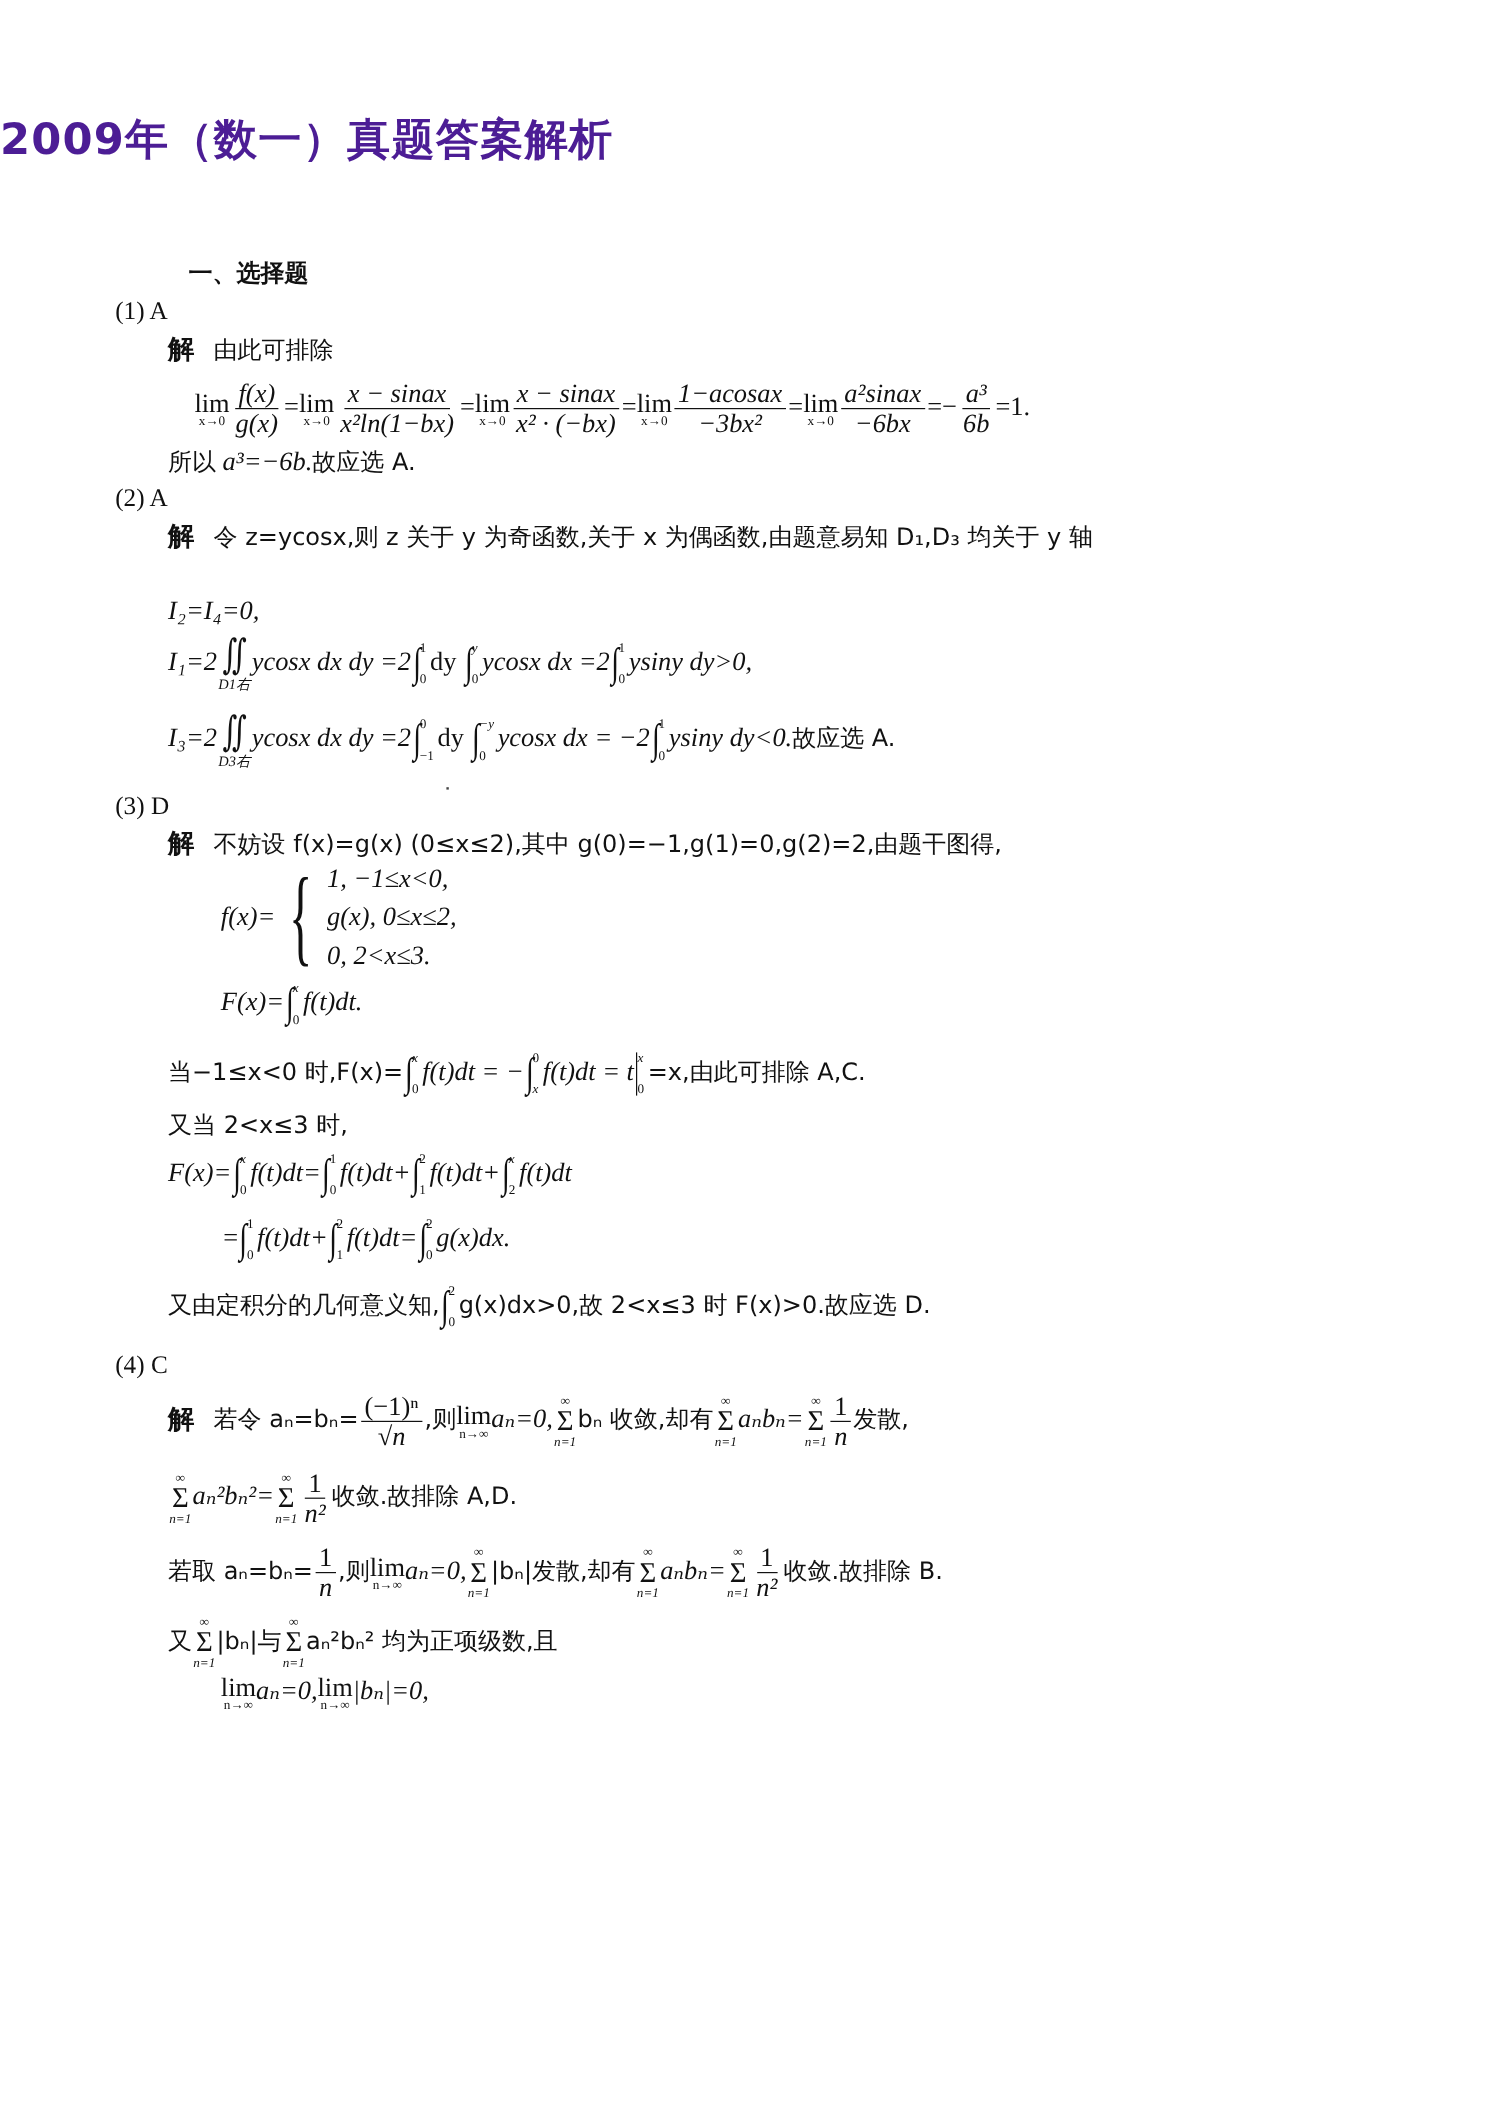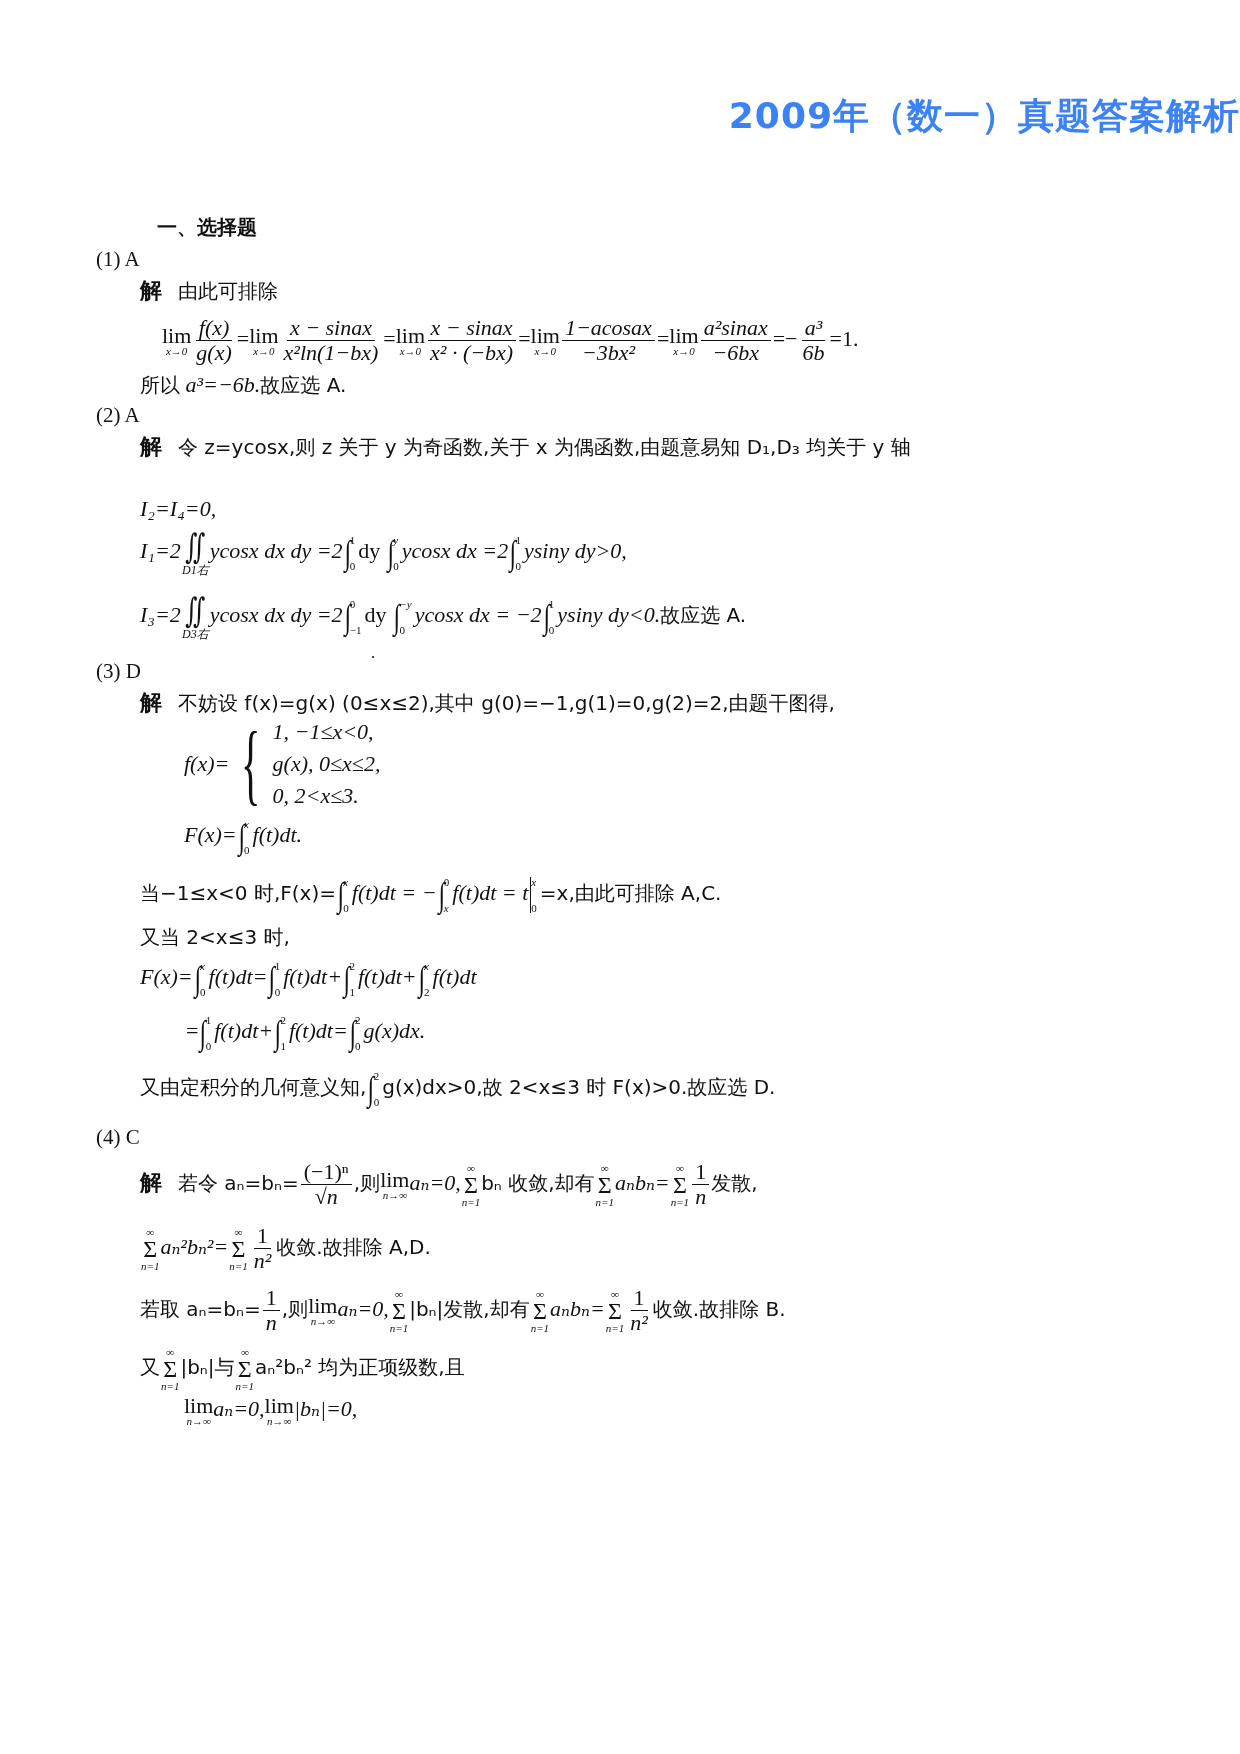--- a/index.html
+++ b/index.html
@@ -1,32 +1,32 @@
 <!DOCTYPE html>
 <html><head>
 <meta charset="utf-8">
 <style>
   html, body { margin: 0; padding: 0; background: #ffffff; }
   body { width: 1240px; height: 1754px; position: relative; overflow: hidden;
          font-family: "Liberation Serif", "DejaVu Serif", serif; color: #111111; }
   .page { position: absolute; left: 0; top: 0; width: 1240px; height: 1754px; }
-  .title { position: absolute; left: 0; width: 1240px; top: 92px; text-align: right;
+  .title { position: absolute; left: 0; width: 1240px; top: 92px; text-align: left;
            font-family: "DejaVu Sans", "Liberation Sans", sans-serif; font-weight: bold;
-           font-size: 36px; letter-spacing: 1px; color: #3b82f6; }
+           font-size: 36px; letter-spacing: 1px; color: #4c1d95; }
   .line { position: absolute; font-size: 22px; white-space: nowrap; line-height: 30px; }
   .sec { font-weight: bold; font-family: "DejaVu Sans", sans-serif; font-size: 20px; }
   .qnum { font-size: 21px; }
   .jie { font-weight: bold; font-family: "DejaVu Sans", sans-serif; margin-right: 16px; }
   .cn { font-family: "DejaVu Sans", sans-serif; font-size: 20px; }
   i, .it { font-style: italic; }
   .frac { display: inline-flex; flex-direction: column; align-items: center; vertical-align: middle; margin: 0 2px; }
   .frac .num { border-bottom: 1.5px solid #111; padding: 0 3px; line-height: 24px; }
   .frac .den { padding: 0 3px; line-height: 24px; }
   .lim { display: inline-flex; flex-direction: column; align-items: center; vertical-align: middle; line-height: 20px; }
-  .lim .under { font-size: 11px; line-height: 10px; font-style: italic; }
+  .lim .under { font-size: 11px; line-height: 10px; }
   .int { display: inline-flex; align-items: center; vertical-align: middle; }
   .int .sym { font-size: 34px; line-height: 34px; transform: scaleX(0.7); display: inline-block; }
   .int .lims { display: inline-flex; flex-direction: column; justify-content: space-between; height: 38px; font-size: 11px; line-height: 12px; margin-left: -2px; margin-right: 3px; }
   .sum { display: inline-flex; flex-direction: column; align-items: center; vertical-align: middle; line-height: 12px; margin: 0 1px; }
   .sum .top, .sum .bot { font-size: 11px; font-style: italic; }
   .sum .sg { font-size: 24px; line-height: 22px; }
   .brace { font-size: 90px; line-height: 90px; transform: scaleX(0.45); display: inline-block; vertical-align: middle; font-weight: 100; }
   .cases { display: inline-flex; flex-direction: column; vertical-align: middle; line-height: 32px; }
   .dint { display: inline-flex; flex-direction: column; align-items: center; vertical-align: middle; }
   .dint .sym { font-size: 34px; line-height: 34px; transform: scaleX(0.7); }

